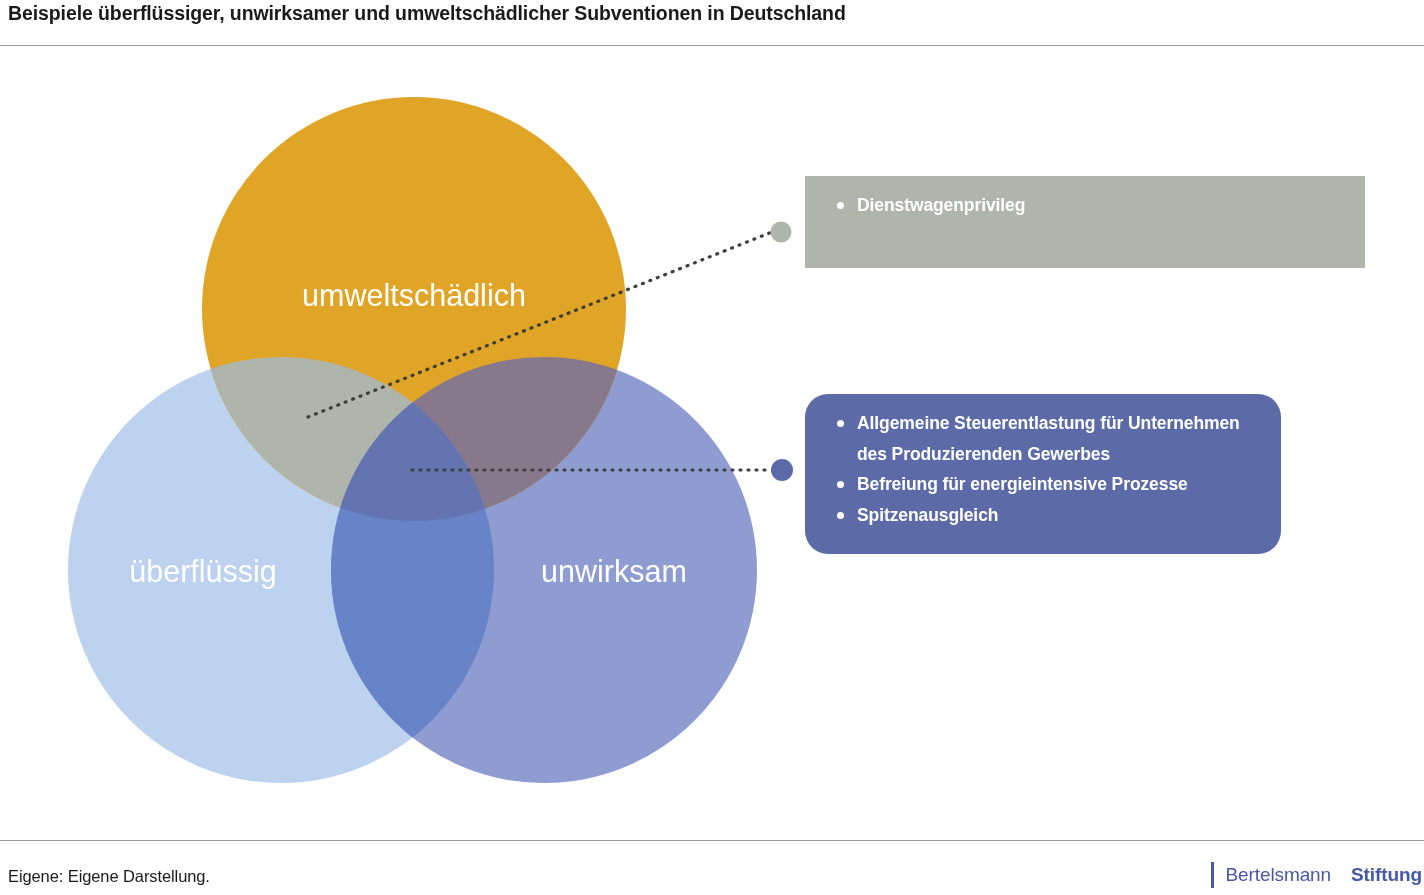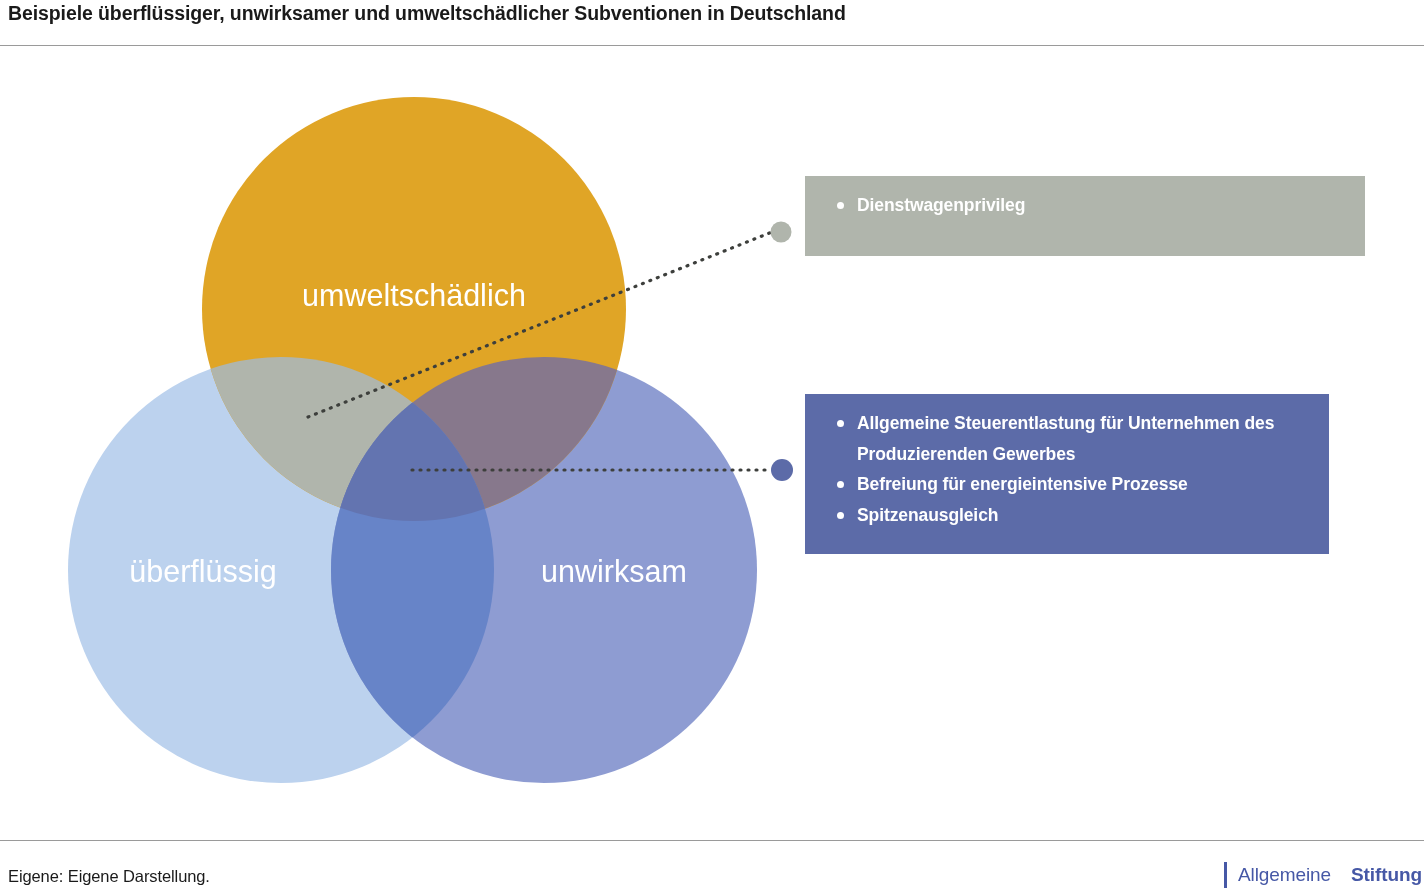--- a/index.html
+++ b/index.html
@@ -61,29 +61,30 @@
   .callout {
     position: absolute;
     box-sizing: border-box;
     color: #ffffff;
     padding: 14px 0 14px 0;
   }
   #callout-environment {
     left: 805px;
     top: 130px;
     width: 560px;
-    height: 80px;
+    height: 92px;
     background: #b0b5ac;
   }
   #callout-industry {
     left: 805px;
     top: 348px;
-    width: 524px;
+    width: 476px;
     height: 160px;
     background: #5c6ba8;
+    border-radius: 23px;
   }
   .callout ul {
     margin: 0;
     padding: 0;
     list-style: none;
   }
   .callout li {
     position: relative;
     font-size: 17.5px;
     font-weight: bold;
@@ -219,15 +220,15 @@
       </li>
     </ul>
   </div>
 
 </div>
 
 <div id="footer-rule"></div>
 <div id="source-note">Eigene: Eigene Darstellung.</div>
 <div id="logo">
   <span class="logo-bar"></span>
-  <span class="logo-light">Allgemeine</span>
+  <span class="logo-light">Bertelsmann</span>
   <span class="logo-bold">Stiftung</span>
 </div>
 
 </body></html>

